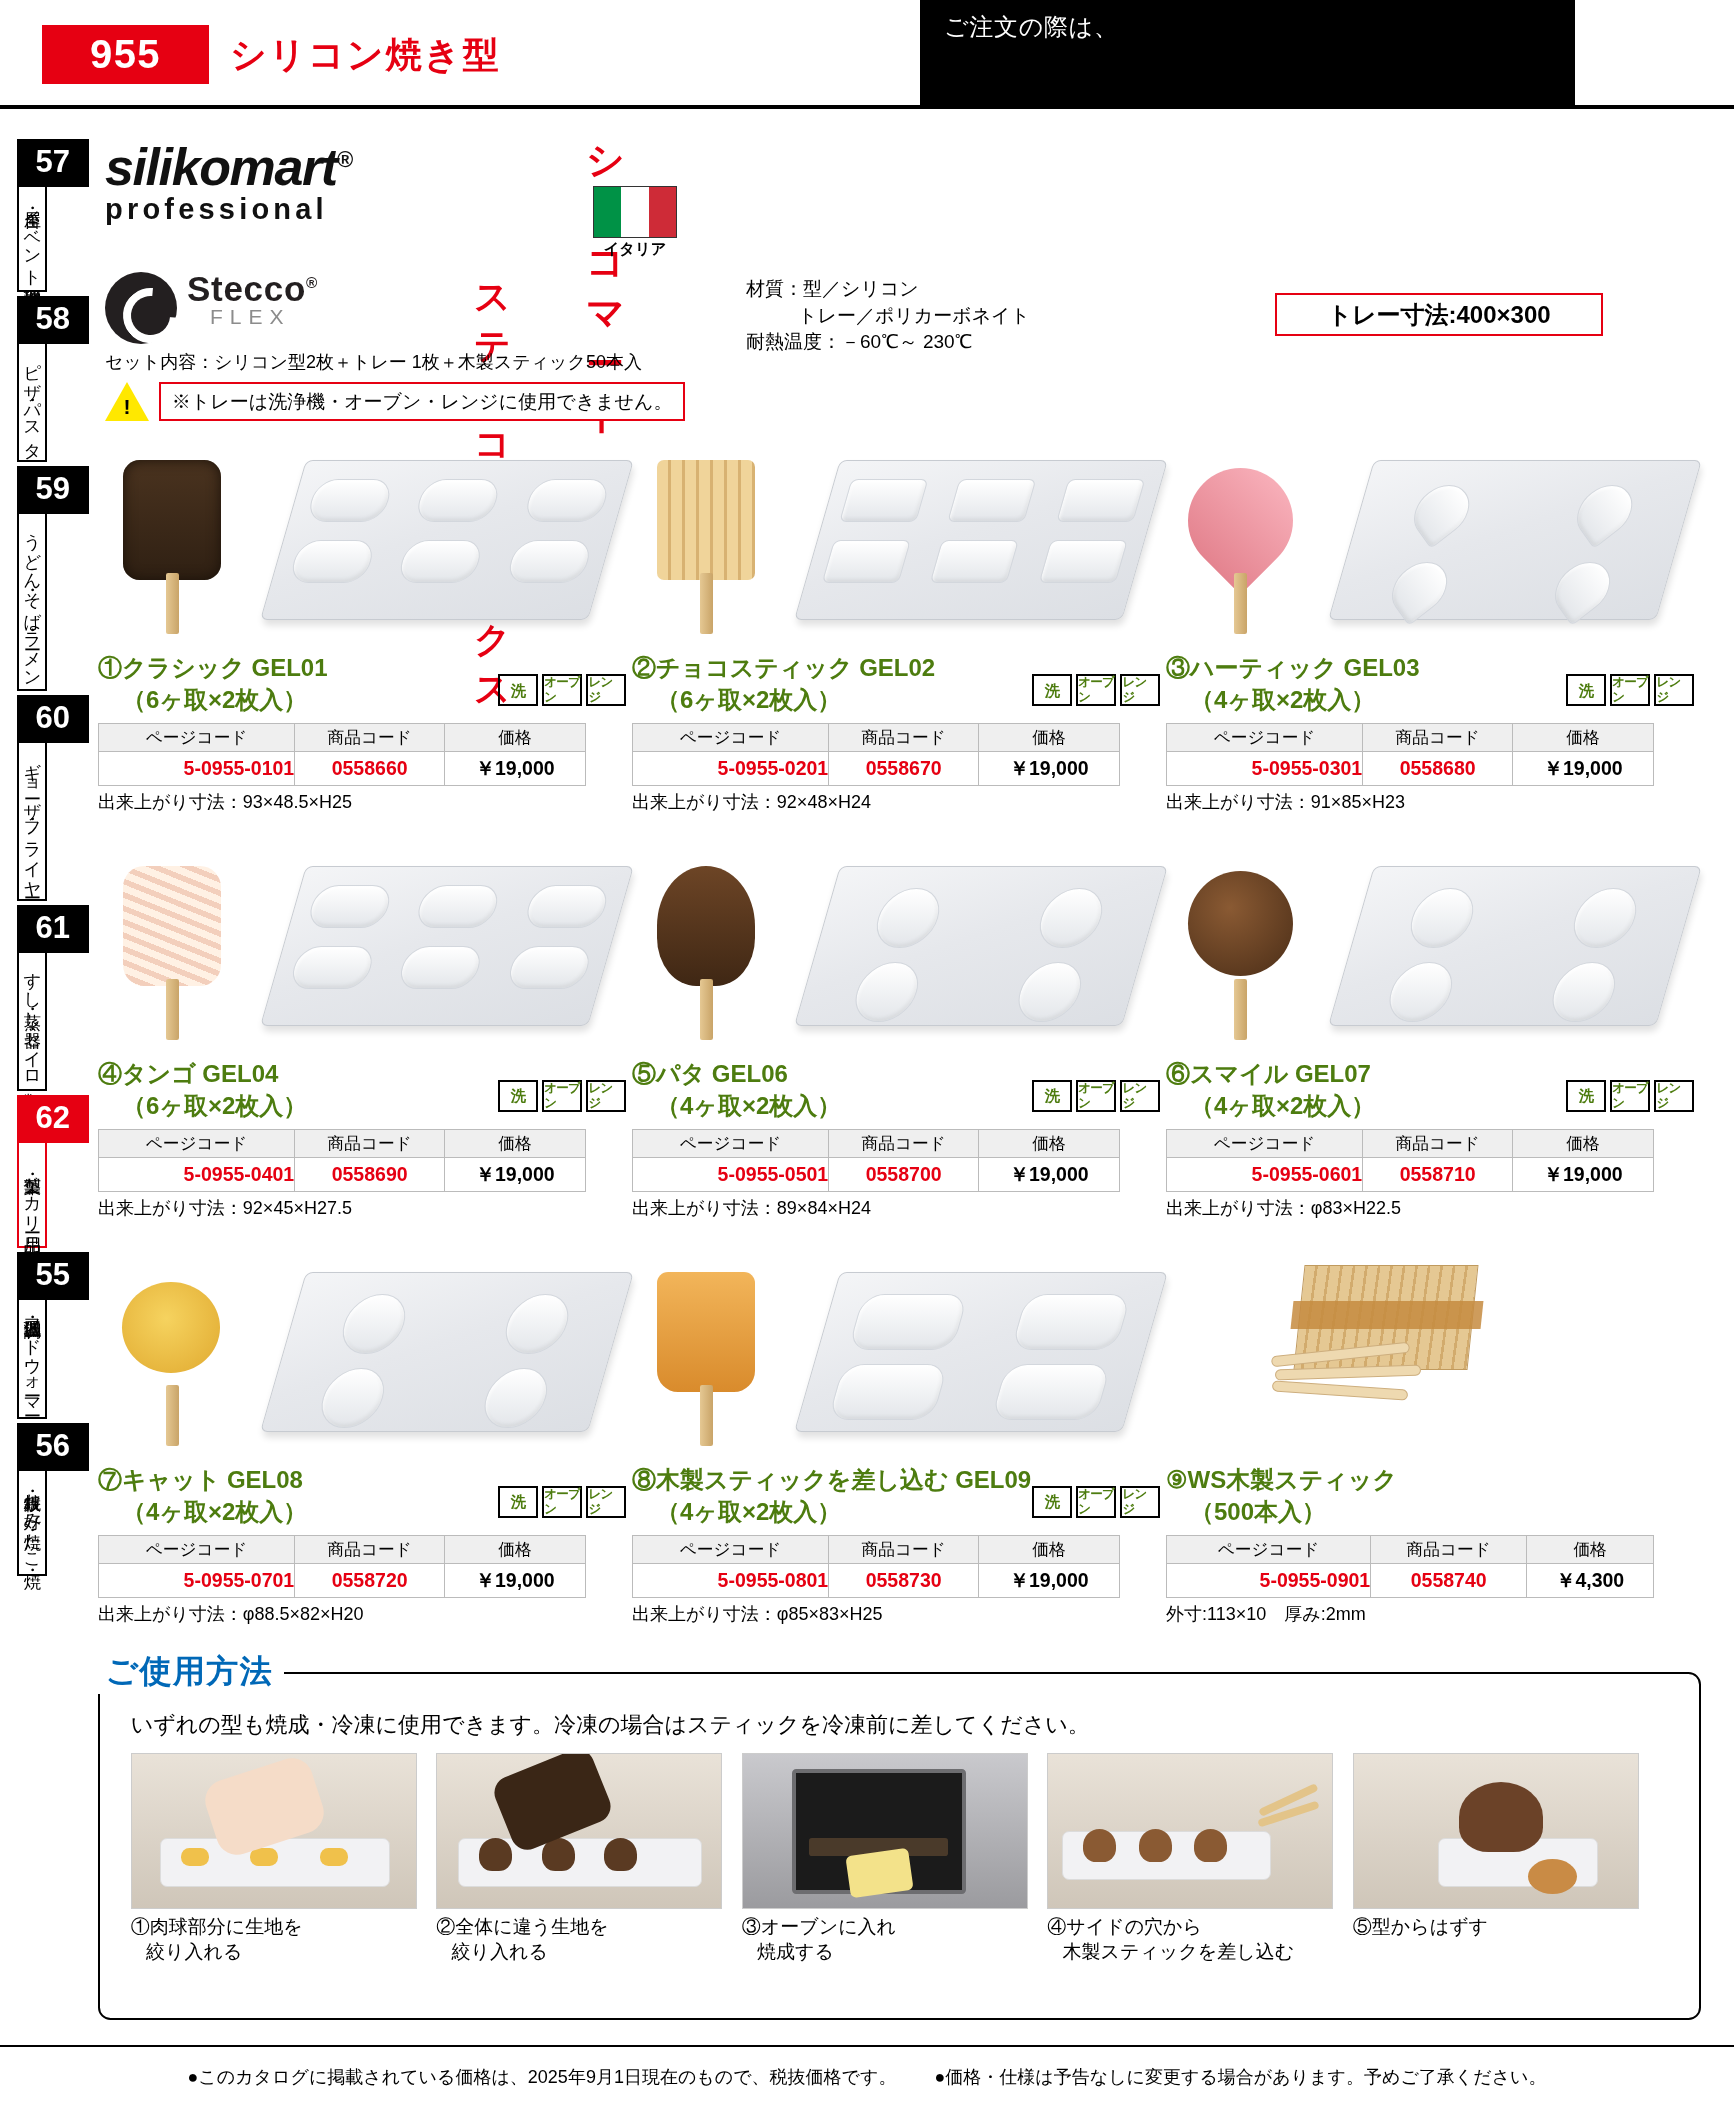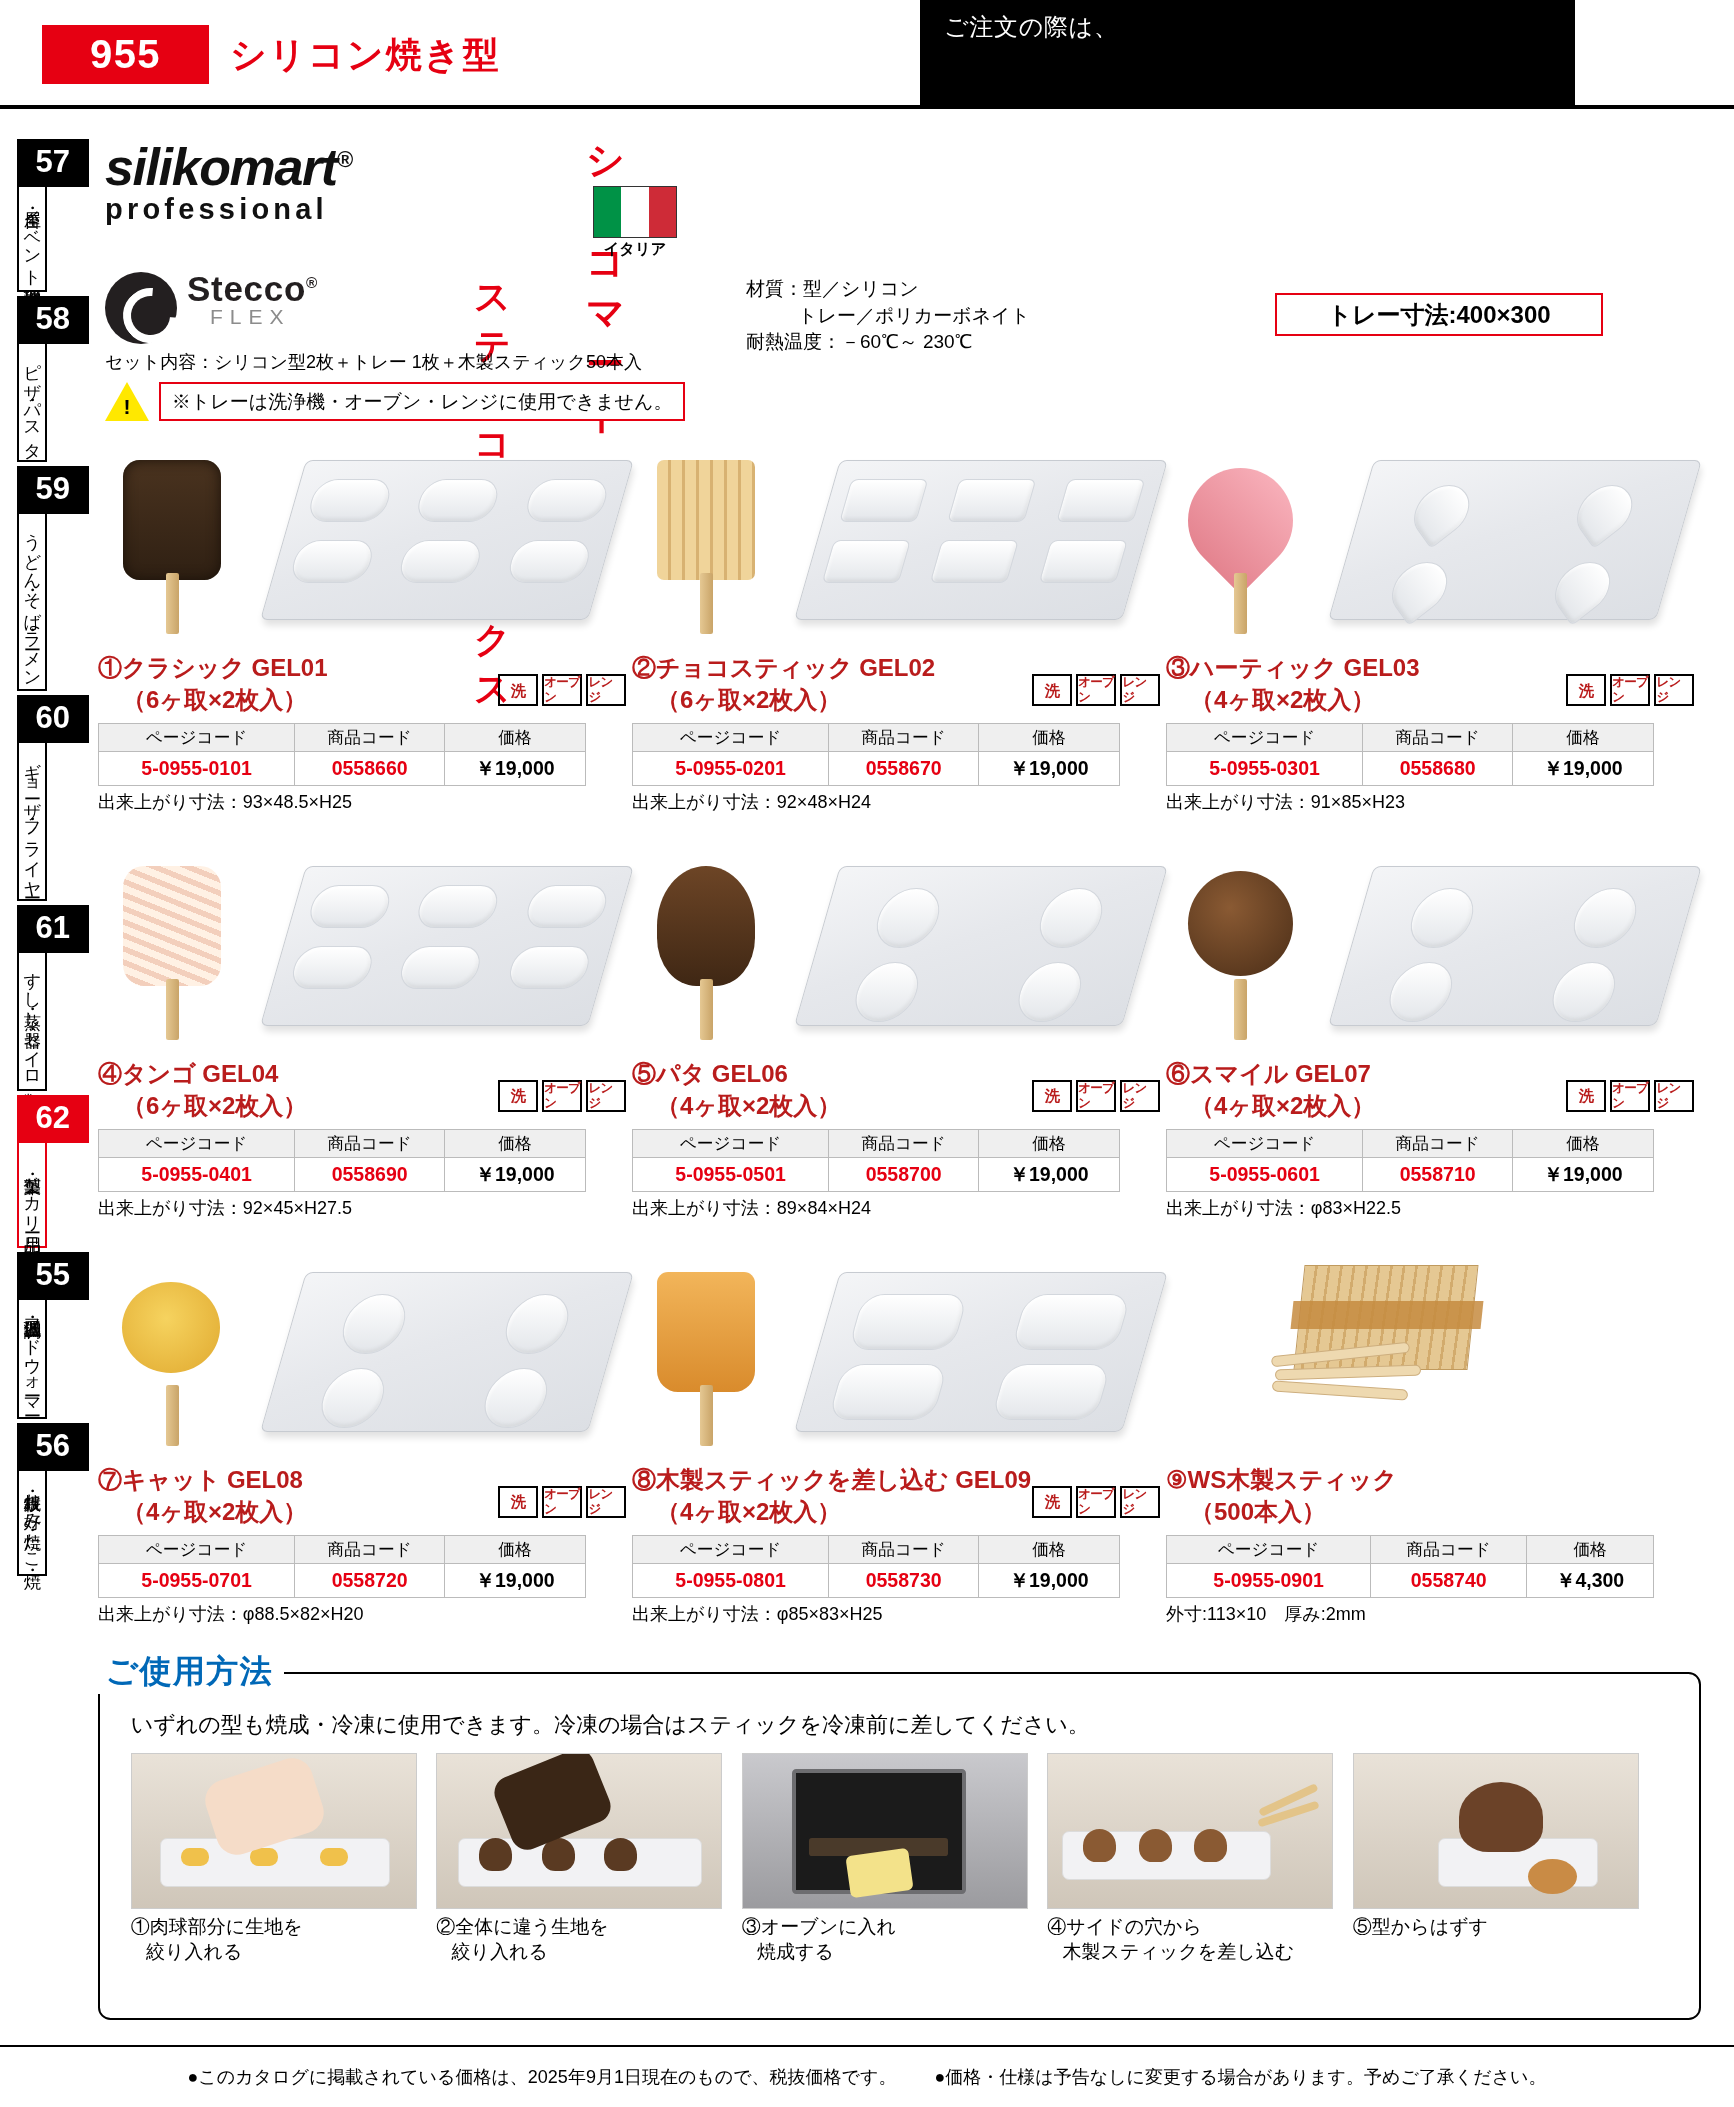--- a/index.html
+++ b/index.html
@@ -143,40 +143,40 @@
   }
   .pop .stick {
     position:absolute; left:61px; bottom:0px; width:12.5px; height:61px;
     background:linear-gradient(90deg,#e5c893,#c9a468); border-radius:2.1px;
   }
   .pop .body {
     position:absolute; left:18px; top:7px; width:98px; height:120px; border-radius:16.7px;
   }
 
   .ptitle {
-    font-size:24px; font-weight:bold; line-height:32px; color:#b91c1c;
+    font-size:24px; font-weight:bold; line-height:32px; color:#4d7c0f;
     display:flex; align-items:flex-start; justify-content:space-between;
     padding-right:5.6px; min-height:68px;
   }
   .ptitle .tx { flex:1; }
   .icons { display:flex; gap:4.2px; margin-top:22px; }
   .ico {
     width:40px;height:32px;border:2.1px solid #000; display:flex;align-items:center;justify-content:center;
     font-size:15.3px;font-weight:bold; line-height:15.3px; letter-spacing:-0.7px;
   }
 
   .ptable { width:488px; border-collapse:collapse; margin-top:2.8px; }
   .ptable th {
     font-size:16.7px; font-weight:normal; background:#efefef; border:0.7px solid #bbb;
     padding:2.1px 0; text-align:center;
   }
   .ptable td {
     font-size:19.5px; border:0.7px solid #bbb; padding:2.8px 0; text-align:center; height:31px;
   }
-  .ptable td.pc { color:#e60012; font-weight:bold; }
+  .ptable td.pc { color:#e60012; font-weight:bold;text-align:right; }
   .ptable td.ic { color:#e60012; font-weight:bold; }
   .ptable td.pr { font-weight:bold; color:#000; }
   .psize { font-size:18px; margin-top:4.2px; color:#000; }
 
   
   .usage {
     position:absolute; left:98px; top:1672px; width:1603px; height:348px;
     border:2.8px solid #000; border-radius:12.5px; padding:16.7px 21px;
   }
   .usage-h {

